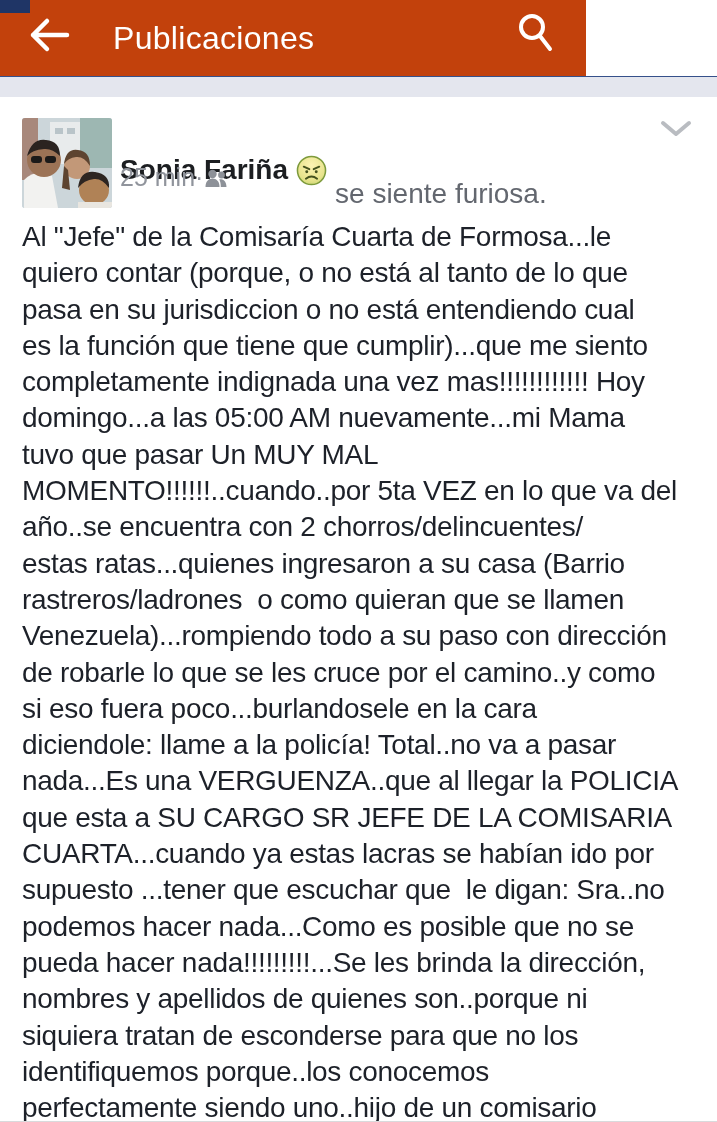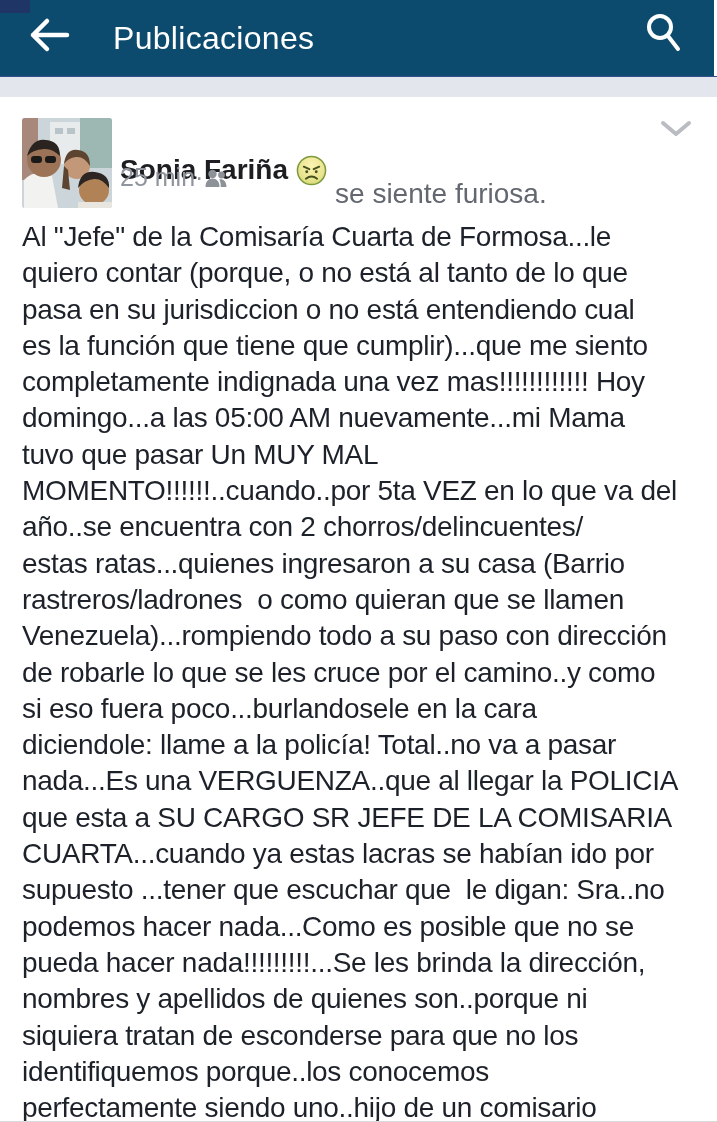--- a/index.html
+++ b/index.html
@@ -3,21 +3,21 @@
 <meta charset="utf-8">
 <style>
   html,body{margin:0;padding:0;}
   body{
     width:717px;height:1122px;overflow:hidden;background:#fff;
     font-family:"Liberation Sans","DejaVu Sans",sans-serif;
     -webkit-font-smoothing:antialiased;
   }
   
   .appbar{
-    position:relative;width:714px;height:76px;background:#0c4a6e;
+    position:relative;width:586px;height:76px;background:#c2410c;
   }
   .notch{
     position:absolute;left:0;top:0;width:30px;height:13px;background:#1f3566;
   }
   .back-btn{
     position:absolute;left:26px;top:14px;width:46px;height:46px;
     display:flex;align-items:center;justify-content:center;cursor:pointer;
   }
   .appbar-title{
     position:absolute;left:113px;top:0;height:76px;display:flex;align-items:center;

